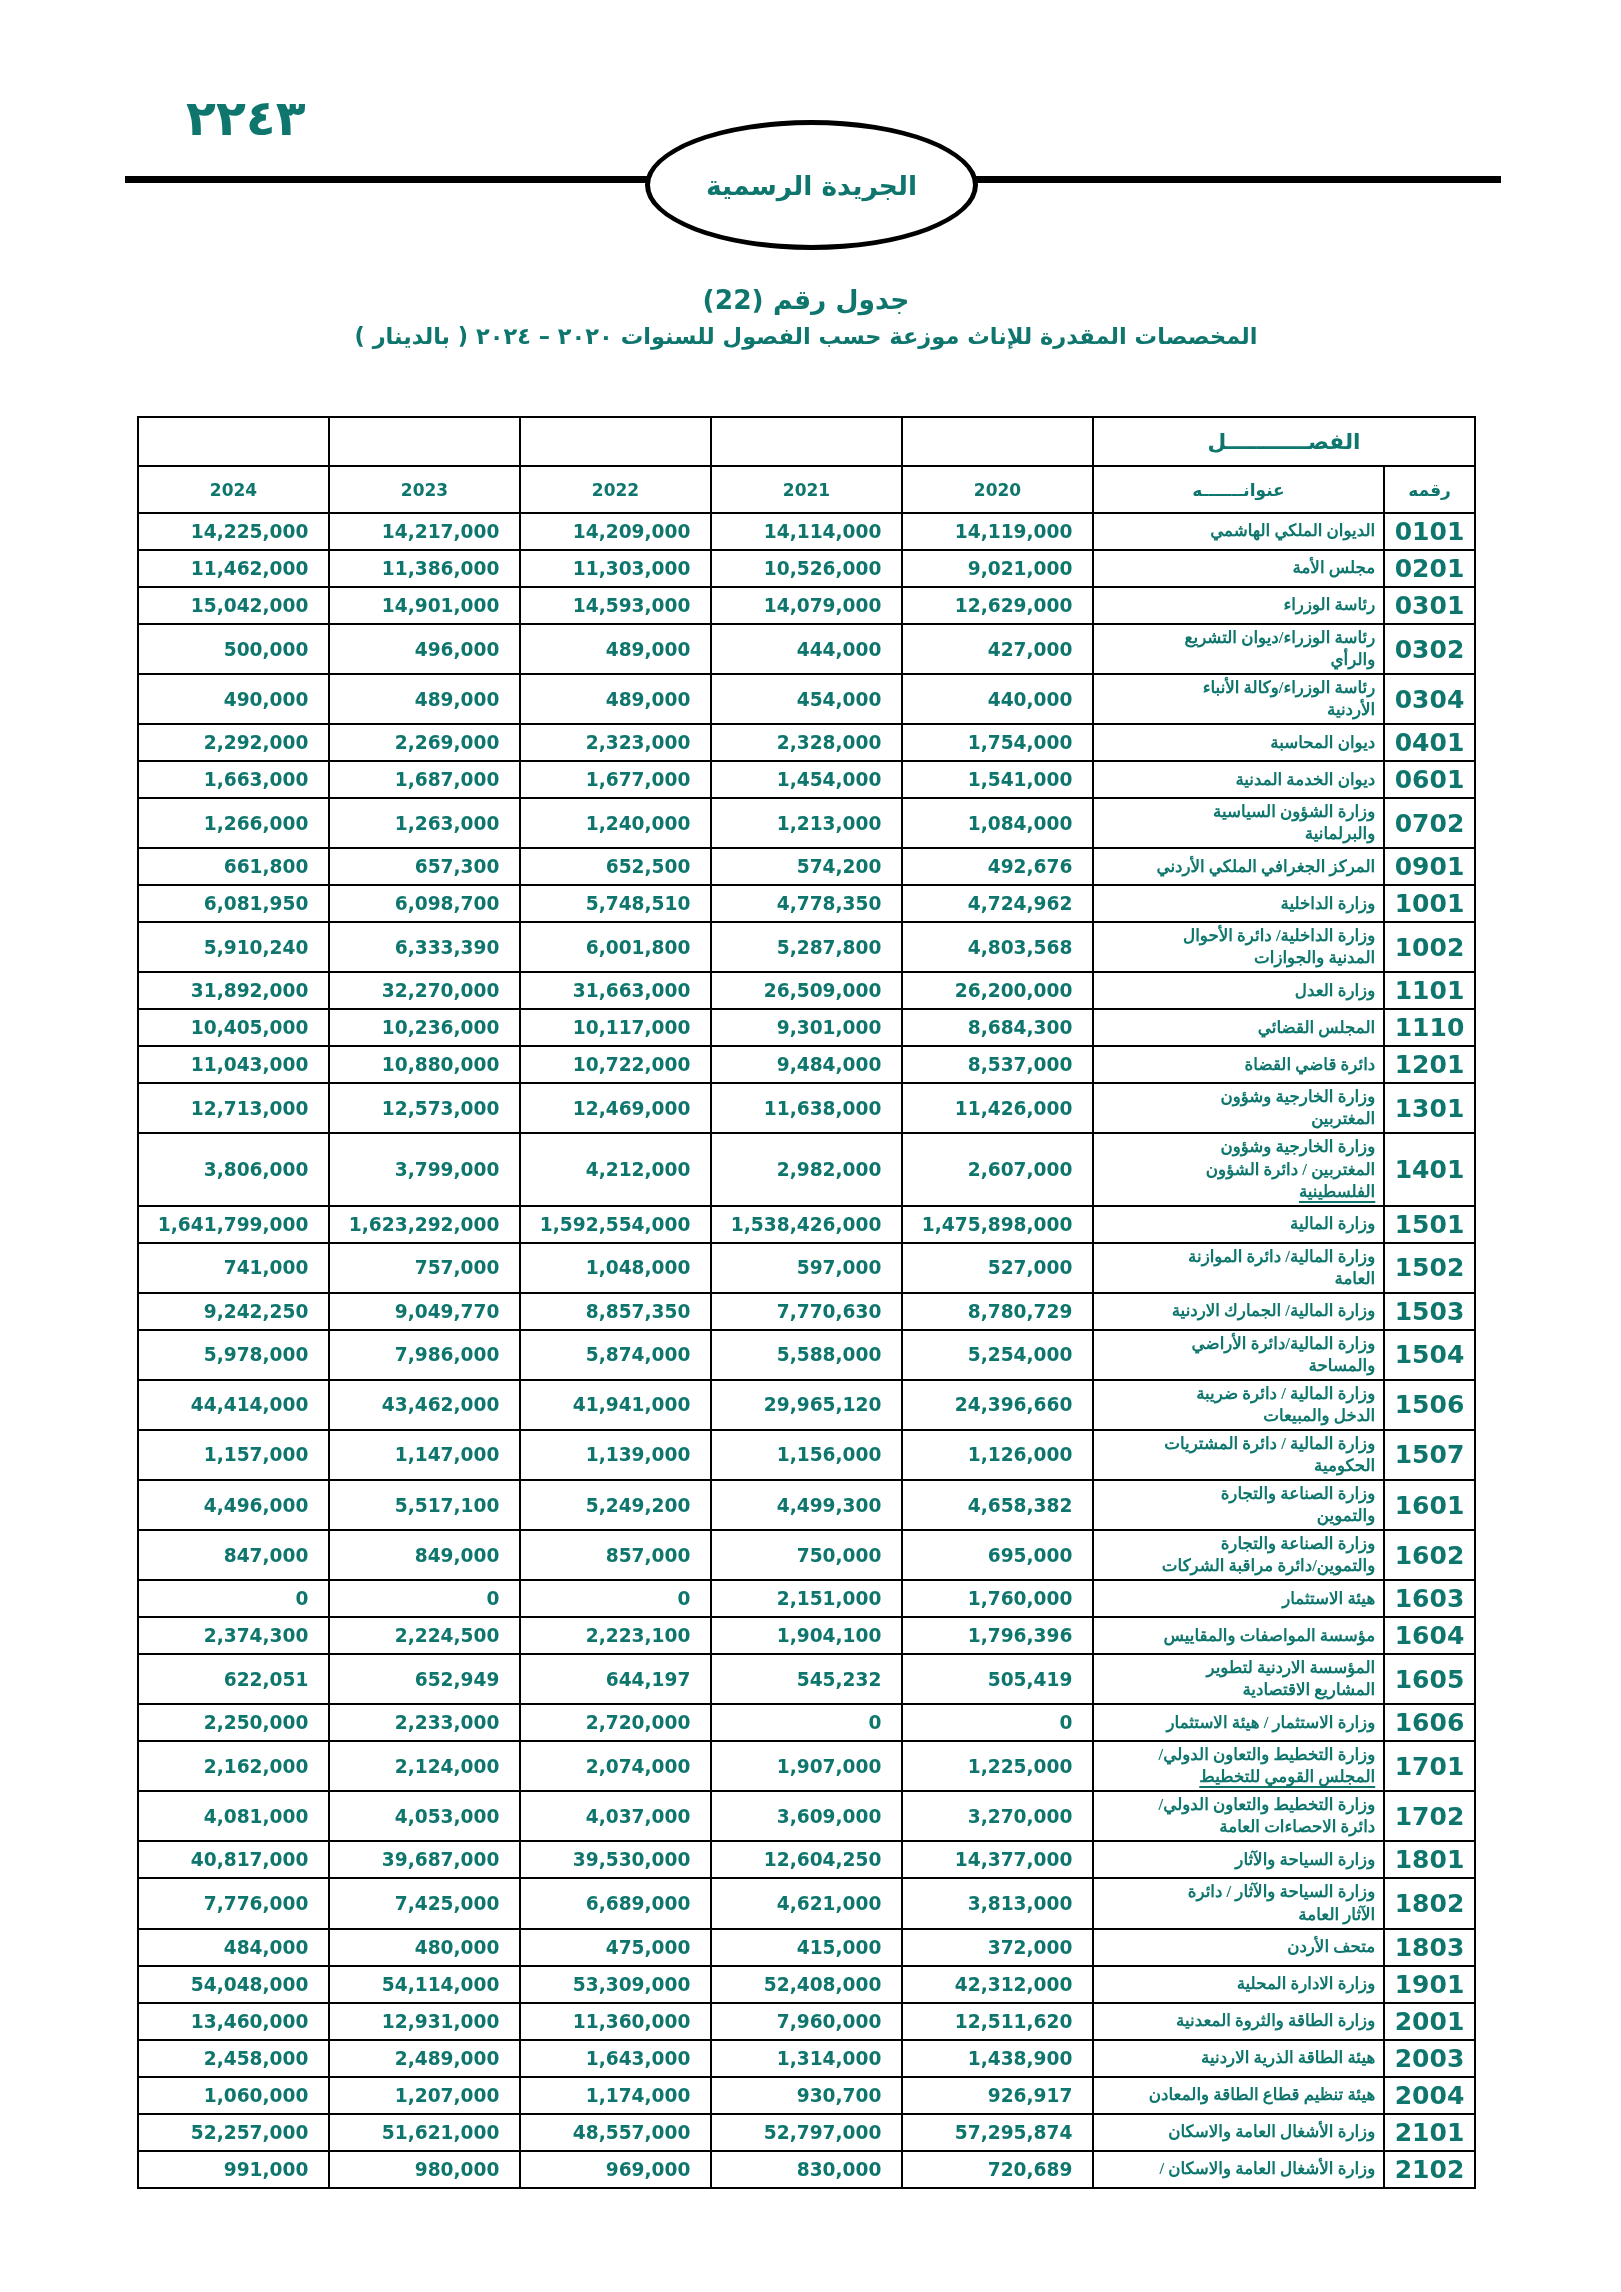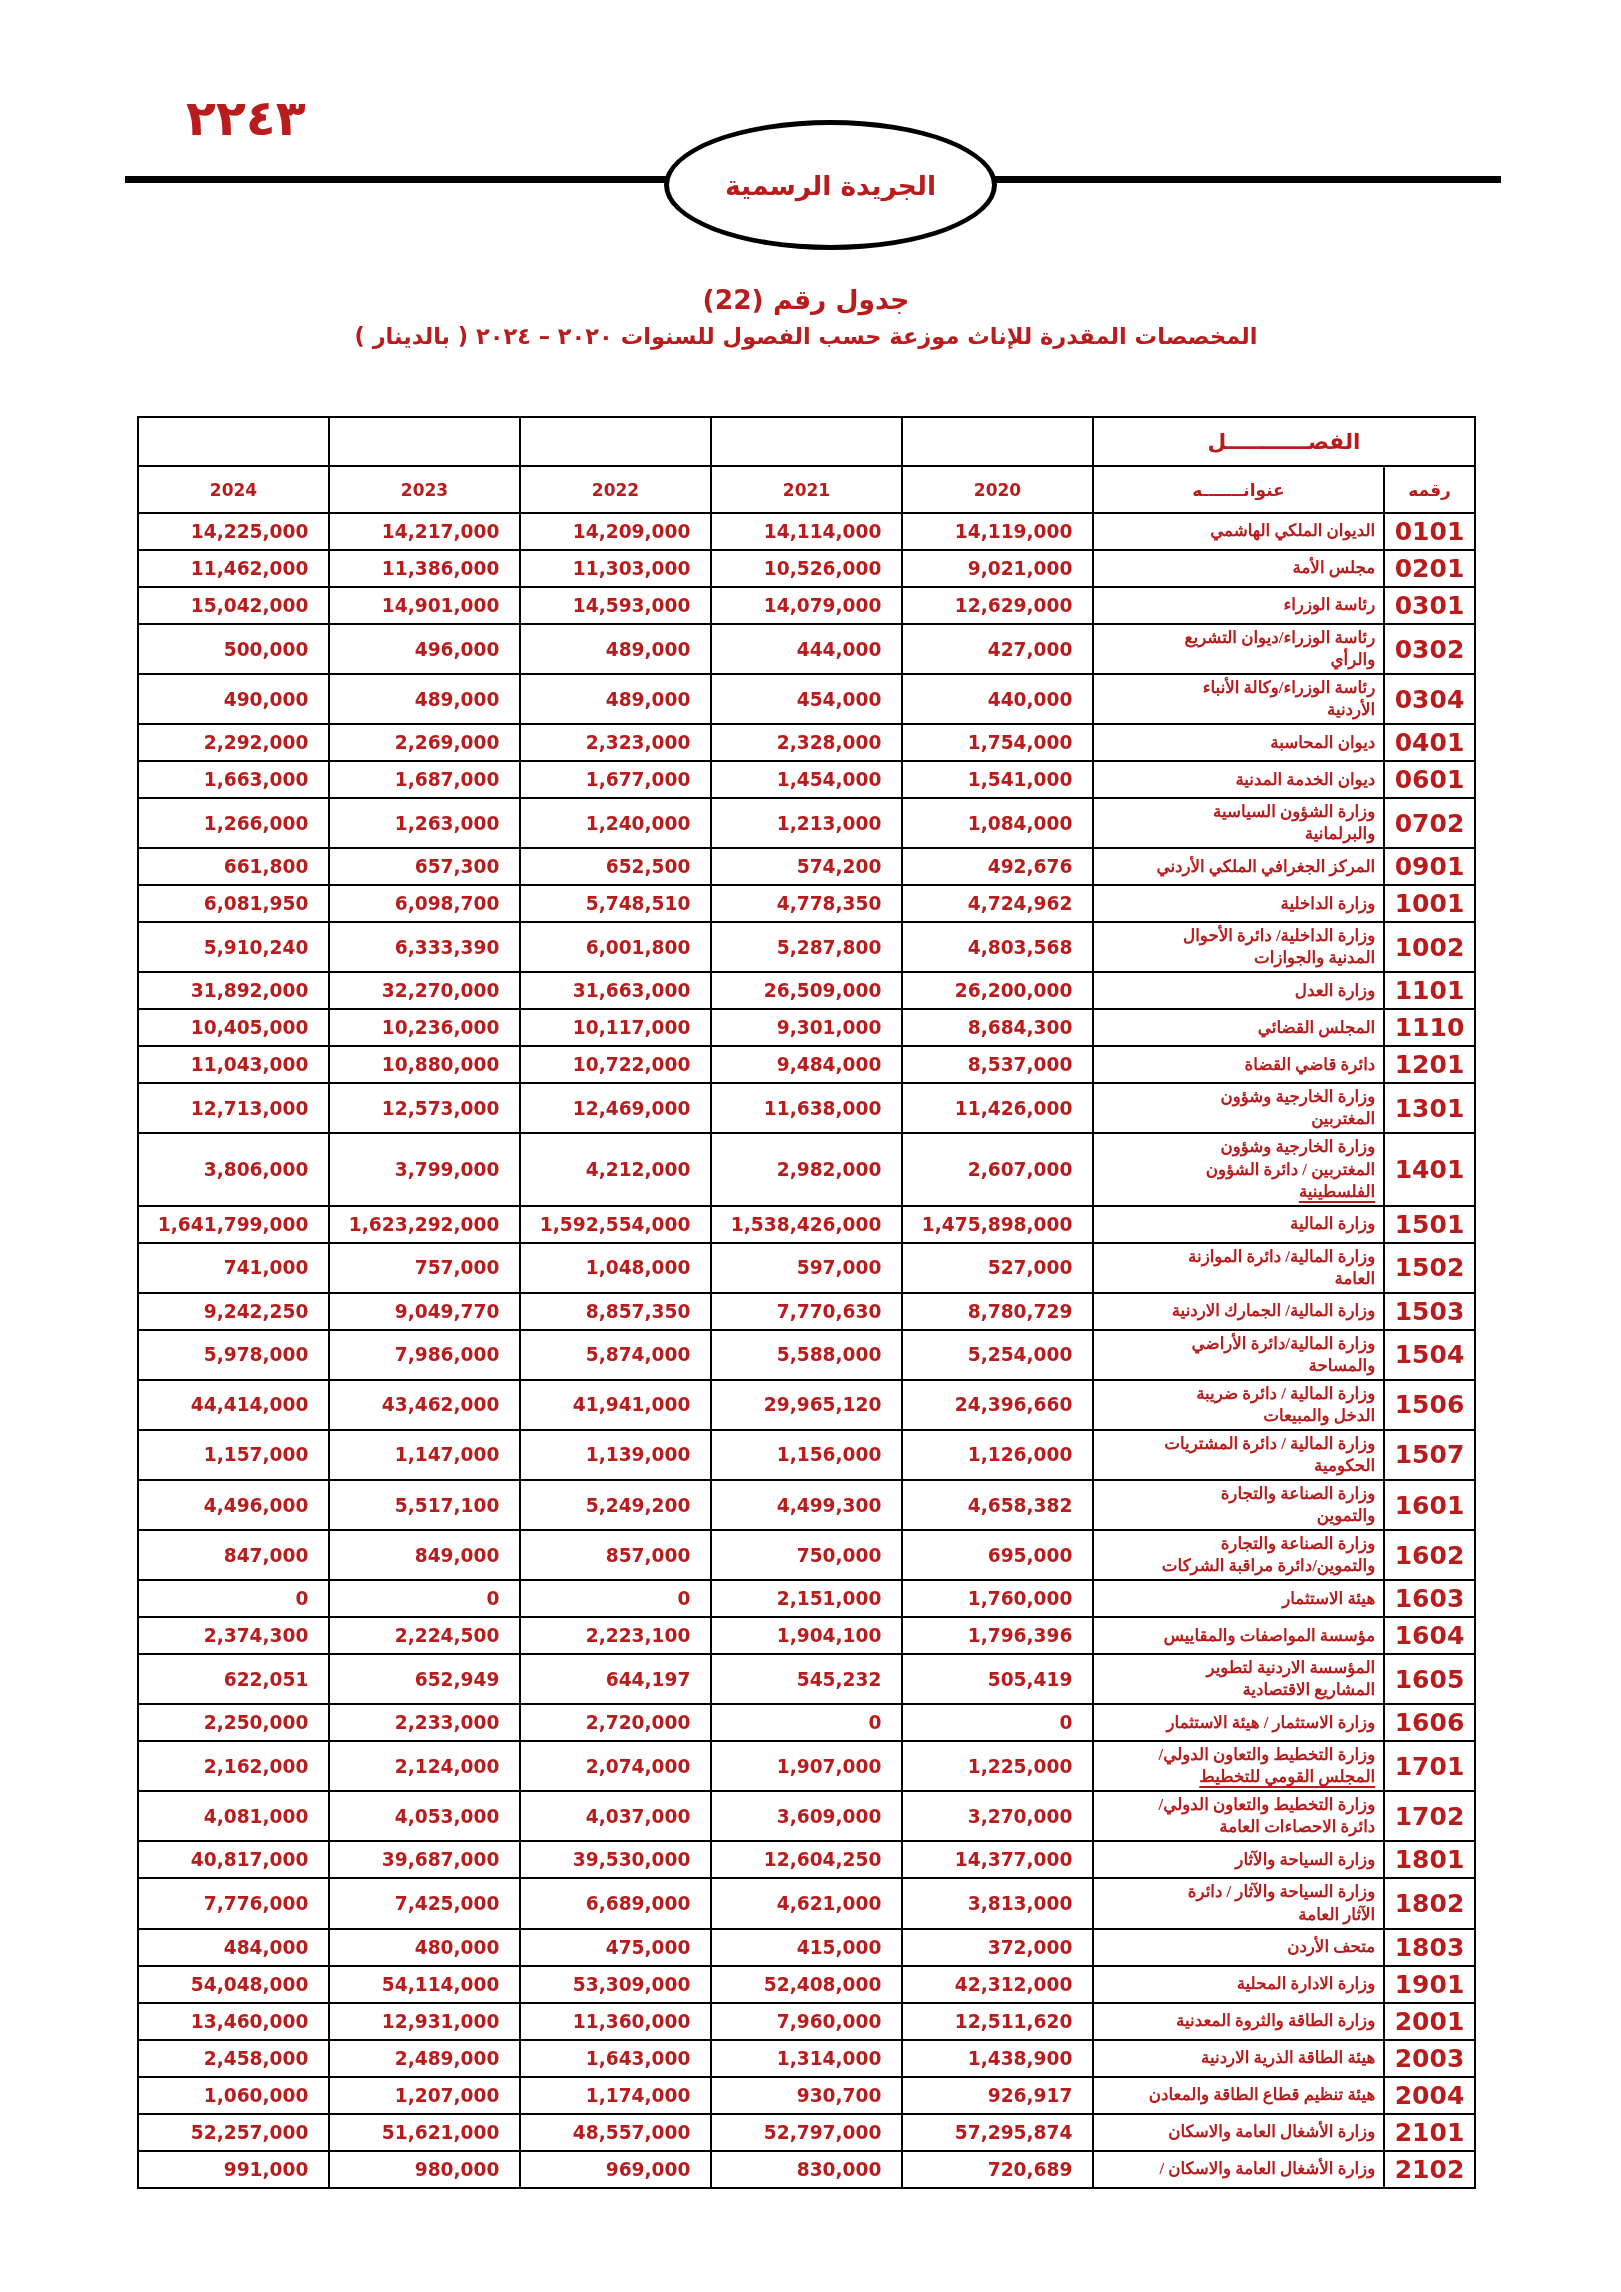--- a/index.html
+++ b/index.html
@@ -3,21 +3,21 @@
 <meta charset="utf-8">
 <style>
   html, body { margin: 0; padding: 0; background: #e8e8e8; }
   .page {
     position: relative;
     width: 1621px;
     height: 2293px;
     margin: 0 auto;
     background: #ffffff;
     font-family: "DejaVu Sans", sans-serif;
-    color: #b91c1c;
+    color: #0f766e;
     font-weight: 700;
     overflow: hidden;
   }
   
   .page-number {
     position: absolute;
     left: 186px;
     top: 90px;
     font-size: 49px;
     letter-spacing: 3.9px;
@@ -26,21 +26,21 @@
   .rule-line {
     position: absolute;
     left: 125px;
     top: 176px;
     width: 1376px;
     height: 6.9px;
     background: #000;
   }
   .gazette-badge {
     position: absolute;
-    left: 664px;
+    left: 645px;
     top: 120px;
     width: 323px;
     height: 120px;
     background: #fff;
     border: 5.9px solid #000;
     border-radius: 50%;
     display: flex;
     align-items: center;
     justify-content: center;
     z-index: 2;

